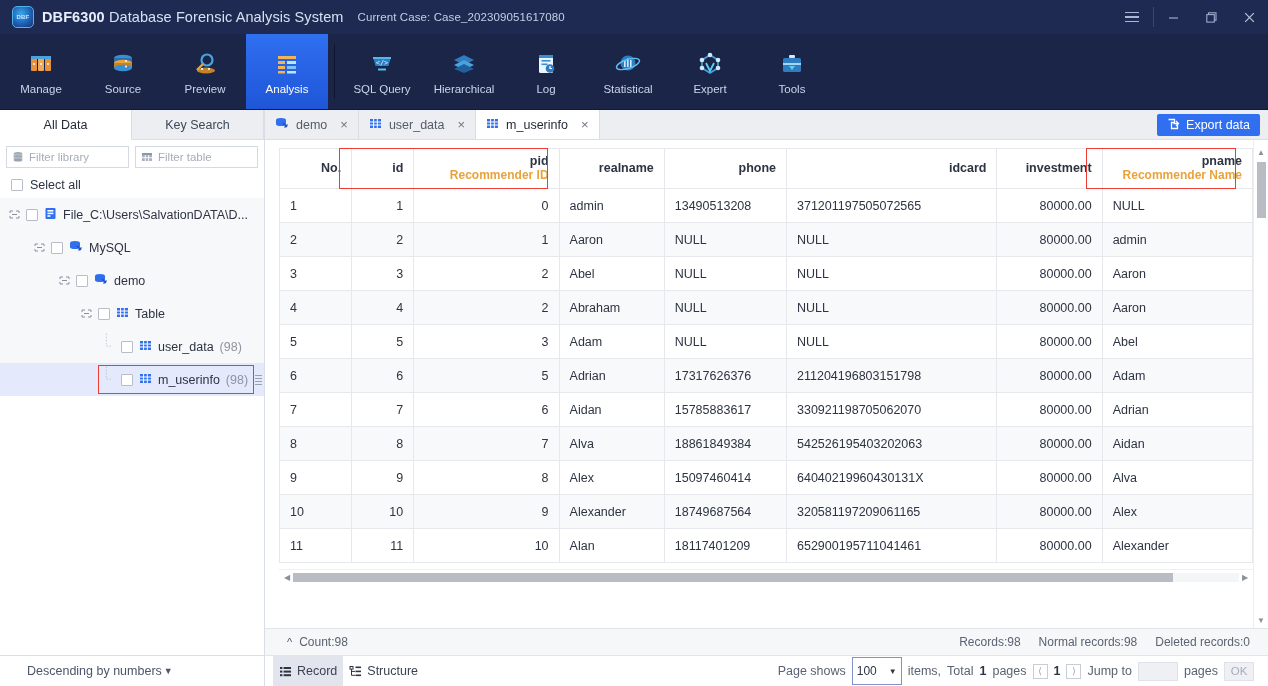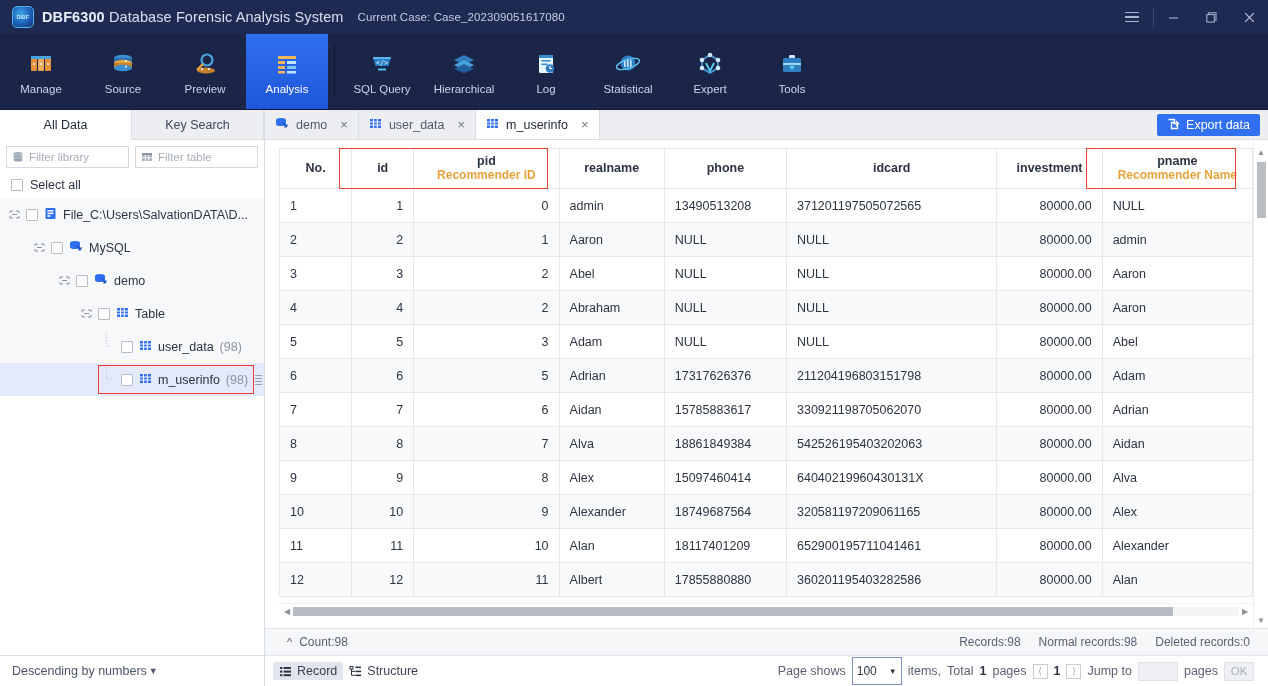--- a/index.html
+++ b/index.html
@@ -97,21 +97,21 @@
   }
   .expander {
     width: 11px; height: 11px; flex:none; color: #8a91a0;
     display:flex; align-items:center; justify-content:center;
   }
   .count { color: #8e94a2; }
   .grip { position:absolute; right:2px; top:50%; transform:translateY(-50%); display:flex; flex-direction:column; gap:2px; }
   .grip i { width:7px; height:1px; background:#9aa0ad; display:block; }
   .sortbar {
     height: 31px; border-top: 1px solid #d8dde6; display: flex; align-items: center;
-    padding-left: 12px; font-size: 12.5px; color: #4d5costs; color:#4d5568;
+    padding-left: 27px; font-size: 12.5px; color: #4d5costs; color:#4d5568;
   }
 
   
   .right { flex: 1; display: flex; flex-direction: column; min-width: 0; background:#fff; }
   .tabbar {
     height: 30px; background: #eceef2; display: flex; align-items: stretch;
     border-bottom: 1px solid #d8dde6; position: relative;
   }
   .dtab {
     display: flex; align-items: center; gap: 7px; padding: 0 10px;
@@ -128,21 +128,21 @@
 
   
   .tablewrap { flex: 1; display: flex; min-height: 0; position: relative; }
   .tscroll { flex: 1; overflow: hidden; padding: 8px 0 0 14px; min-width:0; }
   table.grid { border-collapse: collapse; table-layout: fixed; width: 100%; }
   table.grid th, table.grid td {
     border: 1px solid #e6e8ec; font-size: 12.5px; color: #2d3442;
     height: 34px; padding: 0 10px; overflow: hidden; white-space: nowrap;
   }
   table.grid th {
-    font-weight: bold; text-align: center; background: #fff; height: 40px;
+    font-weight: bold; text-align: right; background: #fff; height: 40px;
     vertical-align: middle; line-height: 1.15;
   }
   table.grid th .sub { display: block; font-weight: bold; color: #e8a33d; font-size: 12px; }
   tbody tr:nth-child(even) { background: #f8f9fa; }
   td.c-id { color: #b08b5e; text-align: right; }
   td.c-pid { color: #b08b5e; text-align: right; }
   td.c-inv { color: #35a39a; text-align: right; }
   th.hl-left { border-left: 1.5px solid #ee3b33 !important; }
   
   .hdr-outline {
@@ -170,21 +170,21 @@
   
   .statusrow {
     height: 27px; background: #f6f7f9; border-top: 1px solid #e1e4e9;
     display: flex; align-items: center; font-size: 12px; color: #5b6272;
     padding: 0 10px;
   }
   .statusrow .left-s { display: flex; align-items: center; gap: 7px; padding-left: 12px; }
   .statusrow .right-s { margin-left: auto; display: flex; gap: 18px; padding-right: 8px; }
   .footrow {
     height: 31px; background: #fff; border-top: 1px solid #e1e4e9;
-    display: flex; align-items: center; font-size: 12.5px; color: #3b4252;
+    display: flex; font-size: 12.5px; color: #3b4252;
     padding: 0 8px;
   }
   .seg { display: flex; align-items: center; gap: 5px; padding: 2px 6px; cursor: pointer; }
   .seg.on { background: #e2e4ee; }
   .pager { margin-left: auto; display: flex; align-items: center; gap: 6px; color: #5b6272; padding-right: 6px; }
   .sel100 {
     width: 50px; height: 28px; border: 1px solid #7f93c9; background:#fff;
     display: flex; align-items: center; justify-content: space-between;
     padding: 0 4px; font-size: 12px; color: #2d3442;
   }
@@ -740,30 +740,20 @@
             <tr>
               <td>11</td>
               <td class="c-id">11</td>
               <td class="c-pid">10</td>
               <td>Alan</td>
               <td>18117401209</td>
               <td>652900195711041461</td>
               <td class="c-inv">80000.00</td>
               <td>Alexander</td>
             </tr>
-            <tr>
-              <td>12</td>
-              <td class="c-id">12</td>
-              <td class="c-pid">11</td>
-              <td>Albert</td>
-              <td>17855880880</td>
-              <td>360201195403282586</td>
-              <td class="c-inv">80000.00</td>
-              <td>Alan</td>
-            </tr>
           </tbody>
         </table>
         <div class="hsb" style="margin-top:6px;margin-right:0;">
           <span class="arr">◀</span>
           <span class="track">
               <span class="thumb"></span>
             </span>
           <span class="arr">▶</span>
         </div>
       </div>

